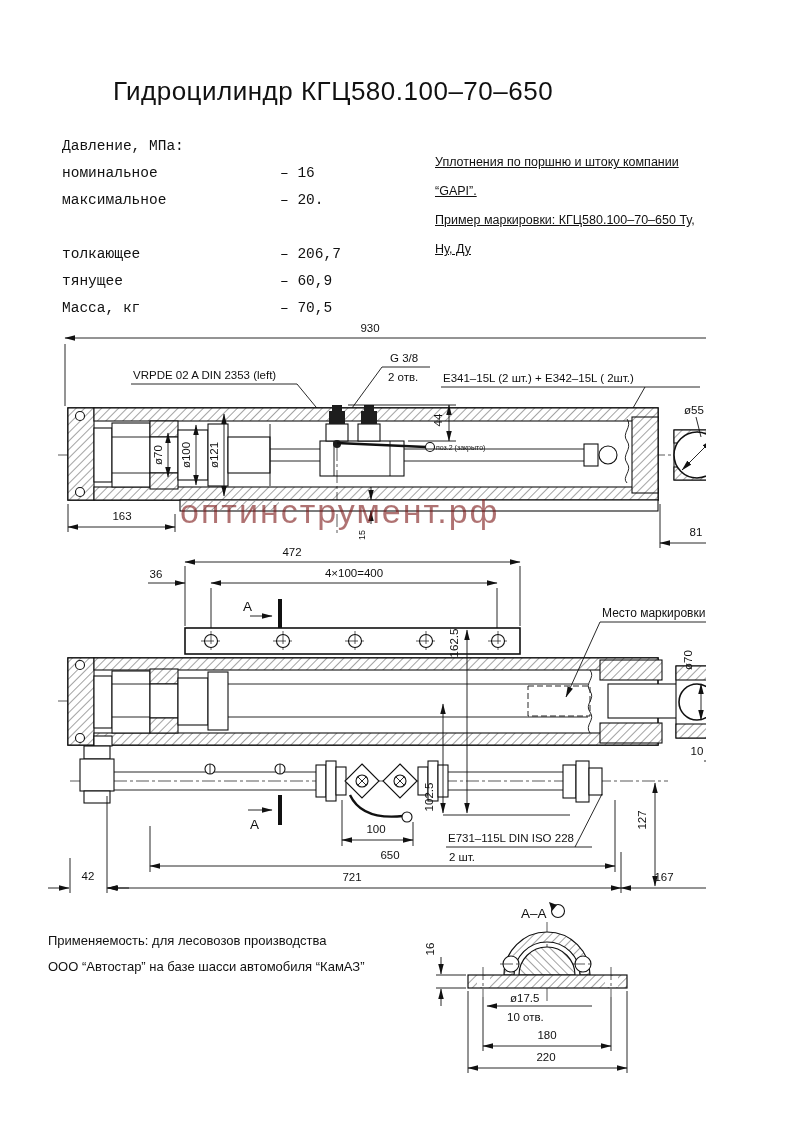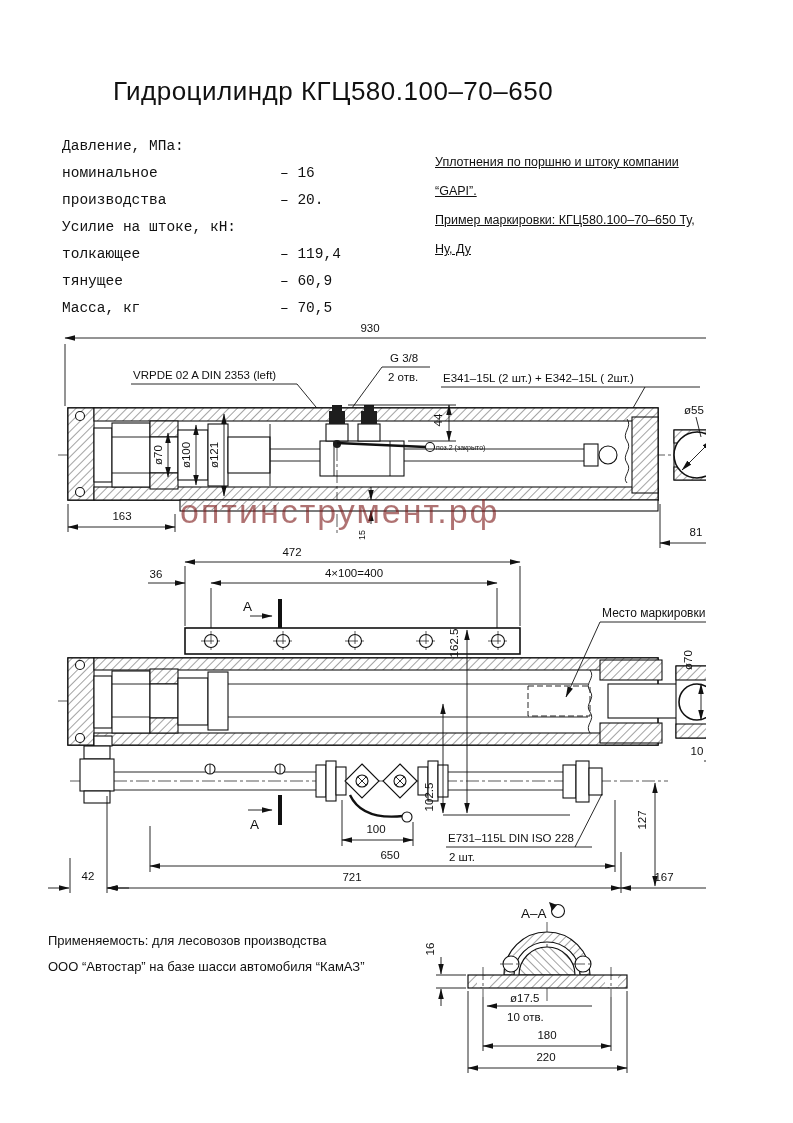--- a/index.html
+++ b/index.html
@@ -47,30 +47,29 @@
   <div class="specs">
     <div class="srow">
         <span class="sl">Давление, МПа:</span>
         <span class="sv"></span>
       </div>
     <div class="srow">
         <span class="sl">номинальное</span>
         <span class="sv">– 16</span>
       </div>
     <div class="srow">
-        <span class="sl">производства</span>
+        <span class="sl">максимальное</span>
         <span class="sv">– 20.</span>
       </div>
     <div class="srow">
-        <span class="sl">Усилие на штоке, кН:</span>
         <span class="sv"></span>
       </div>
     <div class="srow">
         <span class="sl">толкающее</span>
-        <span class="sv">– 119,4</span>
+        <span class="sv">– 206,7</span>
       </div>
     <div class="srow">
         <span class="sl">тянущее</span>
         <span class="sv">– 60,9</span>
       </div>
     <div class="srow">
         <span class="sl">Масса, кг</span>
         <span class="sv">– 70,5</span>
       </div>
   </div>

